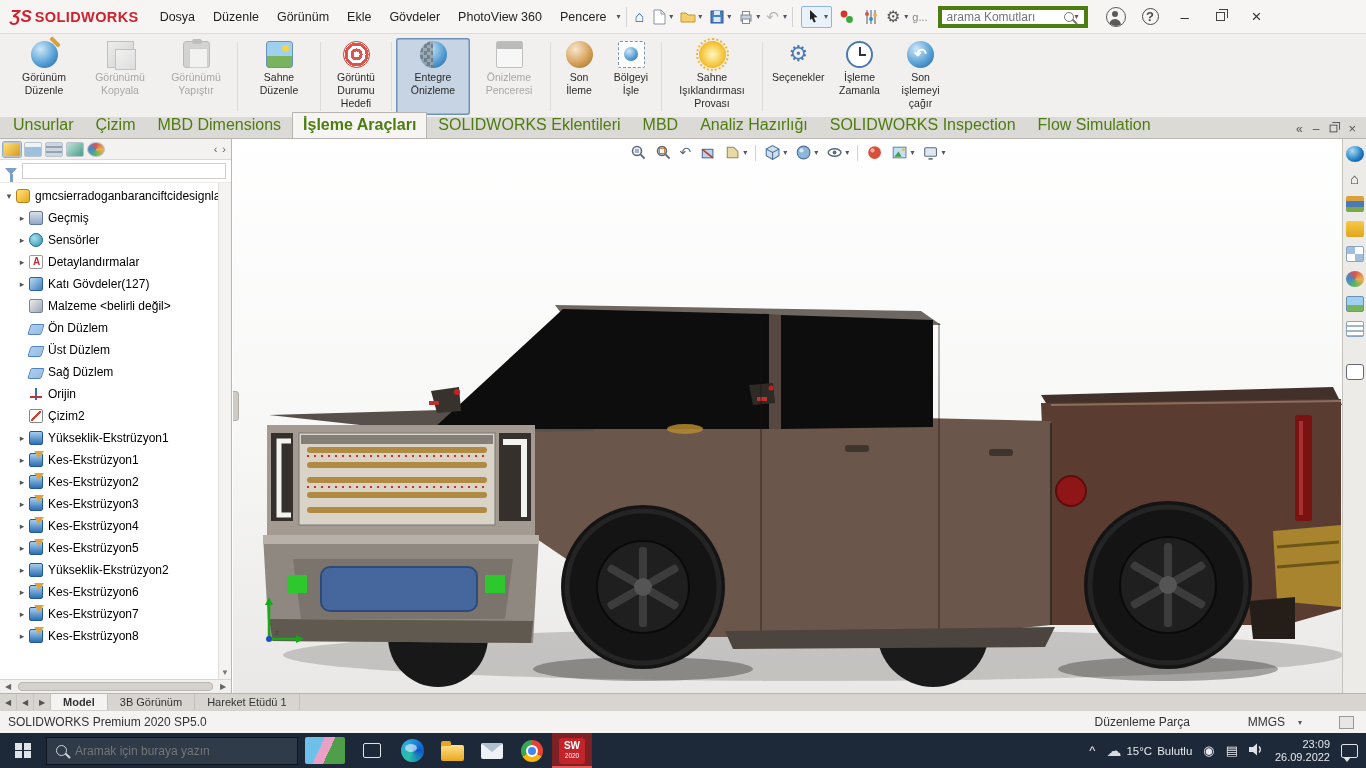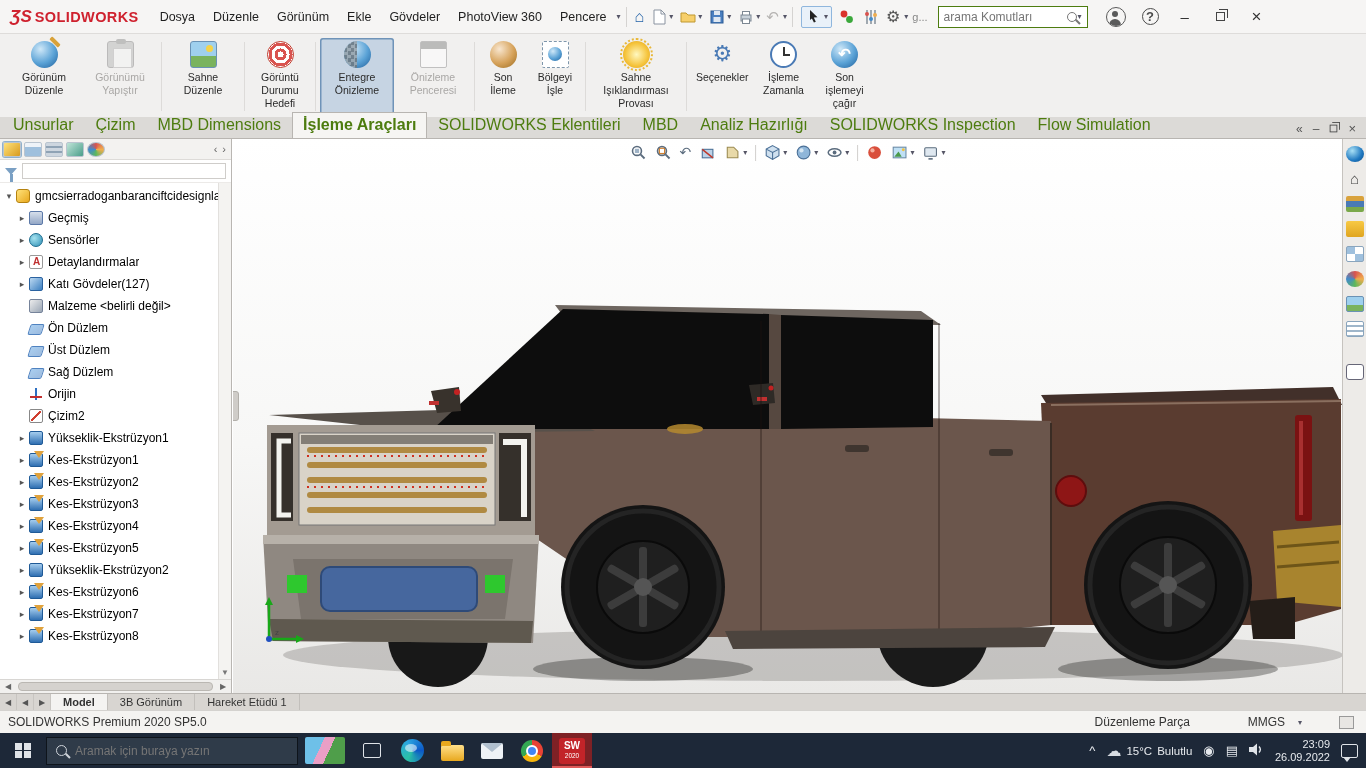--- a/index.html
+++ b/index.html
@@ -10,21 +10,21 @@
 #titlebar{position:absolute;left:0;top:0;width:1366px;height:34px;background:#f6f5f4;border-bottom:1px solid #dedcda;display:flex;align-items:center;padding:0 2px 0 10px}
 .dslogo{color:var(--brand-red,#cf212e);font-weight:bold;font-style:italic;font-size:17px;margin-right:3px}
 .brand{color:var(--brand-red,#cf212e);font-weight:bold;font-size:14.5px;letter-spacing:.4px;margin-right:12px}
 .menu-item{padding:0 9px;font-size:12.5px;color:#1e1e1e;line-height:34px}
 .tb-sep{width:1px;height:20px;background:#d5d3d1;margin:0 5px}
 .tbi{display:inline-flex;align-items:center;justify-content:center;height:26px;padding:0 2px;margin:0 1px}
 .tbi svg{width:18px;height:18px}
 .dd{font-size:8px;color:#556;margin-left:1px}
 .selbox{border:1px solid #8fb6dd;background:#e9f1f9;border-radius:2px;padding:1px 3px;display:inline-flex;align-items:center;margin:0 3px}
 .ov-text{color:#888;font-size:11px;margin:0 4px}
-#cmd-search{width:150px;height:22px;background:#fff;border:1px solid #4d7c0f;display:flex;align-items:center;padding:0 5px;margin:0 10px 0 6px}
+#cmd-search{width:150px;height:22px;background:#fff;border:4px solid #4d7c0f;display:flex;align-items:center;padding:0 5px;margin:0 10px 0 6px}
 #cmd-search input{flex:1;border:none;outline:none;font-size:12px;color:#666;background:transparent;min-width:0;font-family:inherit}
 .mag{width:10px;height:10px;border:1.6px solid #777;border-radius:50%;position:relative;flex:none}
 .mag::after{content:"";position:absolute;left:7px;top:8px;width:6px;height:1.6px;background:#777;transform:rotate(45deg)}
 .avatar{width:20px;height:20px;border:1.6px solid #5a5a5a;border-radius:50%;position:relative;margin:0 8px;overflow:hidden}
 .avatar::before{content:"";position:absolute;left:5.2px;top:3px;width:6px;height:6px;border-radius:50%;background:#5a5a5a}
 .avatar::after{content:"";position:absolute;left:2.2px;top:11px;width:12px;height:8px;border-radius:6px 6px 0 0;background:#5a5a5a}
 .helpq{font-size:13px;font-weight:bold;color:#4a4a4a;margin:0 8px;width:17px;height:17px;border:1.4px solid #4a4a4a;border-radius:50%;display:inline-flex;align-items:center;justify-content:center}
 .wctl{width:36px;height:30px;display:inline-flex;align-items:center;justify-content:center;color:#333;font-size:15px}
 .restore-g{width:9px;height:9px;border:1.3px solid #444;position:relative}
 .restore-g::before{content:"";position:absolute;left:1.5px;top:-4.5px;width:8px;height:8px;border-top:1.3px solid #444;border-right:1.3px solid #444}
@@ -273,20 +273,24 @@
       </span>
     <span class="wctl" style="font-size:17px">×</span>
   </div>
 
   <div id="ribbon">
     <div class="rbtn">
         <span class="ric sphere ric-edit"></span>
         <span class="rlabel">Görünüm Düzenle</span>
       </div>
     <div class="rbtn disabled">
+        <span class="ric ric-copy"></span>
+        <span class="rlabel">Görünümü Kopyala</span>
+      </div>
+    <div class="rbtn disabled">
         <span class="ric ric-paste"></span>
         <span class="rlabel">Görünümü Yapıştır</span>
       </div>
     <div class="rsep"></div>
     <div class="rbtn">
         <span class="ric ric-scene"></span>
         <span class="rlabel">Sahne Düzenle</span>
       </div>
     <div class="rsep"></div>
     <div class="rbtn" style="max-width:62px">

